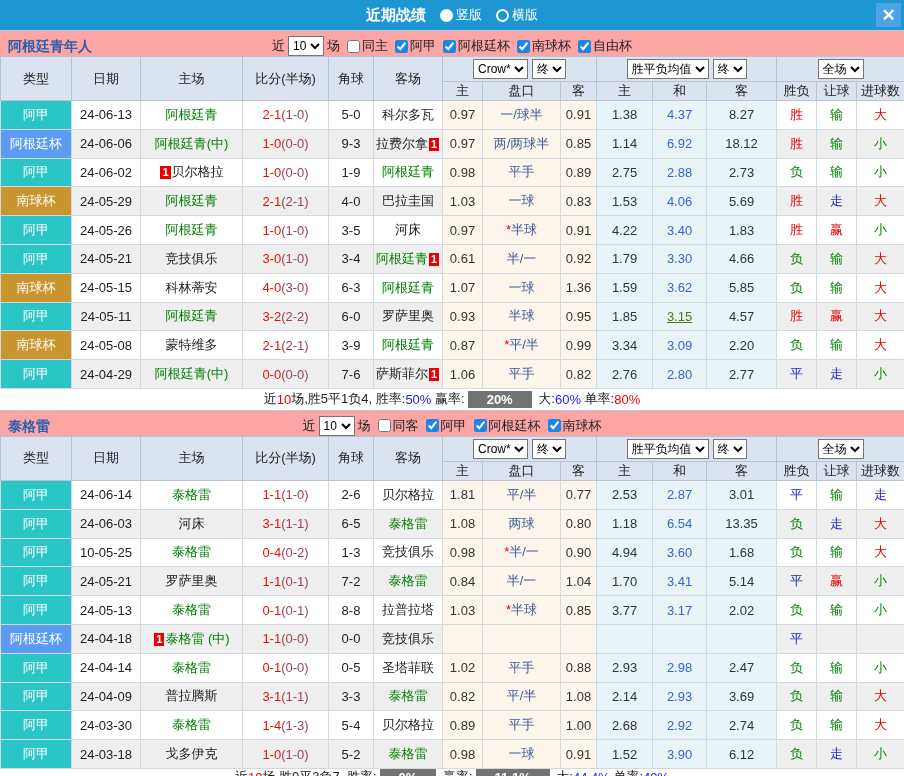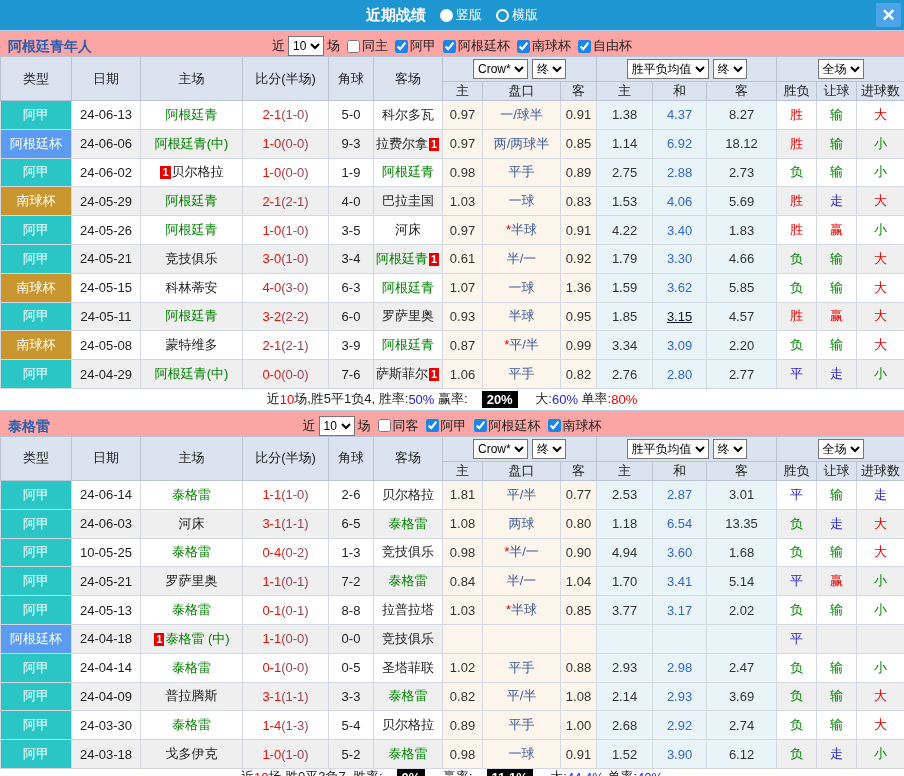--- a/index.html
+++ b/index.html
@@ -35,32 +35,32 @@
   td.crow{background:#FCF5EC;}
   td.avg{background:#E9F4F8;margin-top:44px;}
   td.num{color:#333;}
   td.dblue{color:#3366CC;}
   .tgreen{color:#008000;}
   .card{background:#E80000;color:#fff;font-size:11px;line-height:13px;padding:0 2px;margin:0 1px;font-weight:bold;display:inline-block;}
   .ft{color:#E81000;}
   .ht{color:#994455;}
   .star{color:#E00000;}
   .pk{color:#3C5A99;}
-  .hl{color:#0f172a;text-decoration:underline;}
+  .hl{color:#4d7c0f;text-decoration:underline;}
   .res-r{color:#E60000;}
   .res-b{color:#2222CC;}
   .res-g{color:#028402;}
   
   .summary{height:21px;display:flex;align-items:center;justify-content:center;background:#fff;font-size:13px;}
   .summary.last{height:17px;}
   .summary span{white-space:pre;}
   .seg-k{color:#222;}
   .seg-r{color:#F00000;}
   .seg-b{color:#2222EE;}
-  .seg-gb{background:#000000;color:#fff;font-weight:bold;padding:1px 5px;margin:0 14px;}
+  .seg-gb{background:#737373;color:#fff;font-weight:bold;padding:1px 19px;margin:0 3px;}
 </style>
 </head>
 <body>
 
 <div class="topbar">
   <div class="titlewrap">
     <span class="title">近期战绩</span>
     <span class="radio-opt">
       <span class="radio sel"></span>
       <span>竖版</span>

